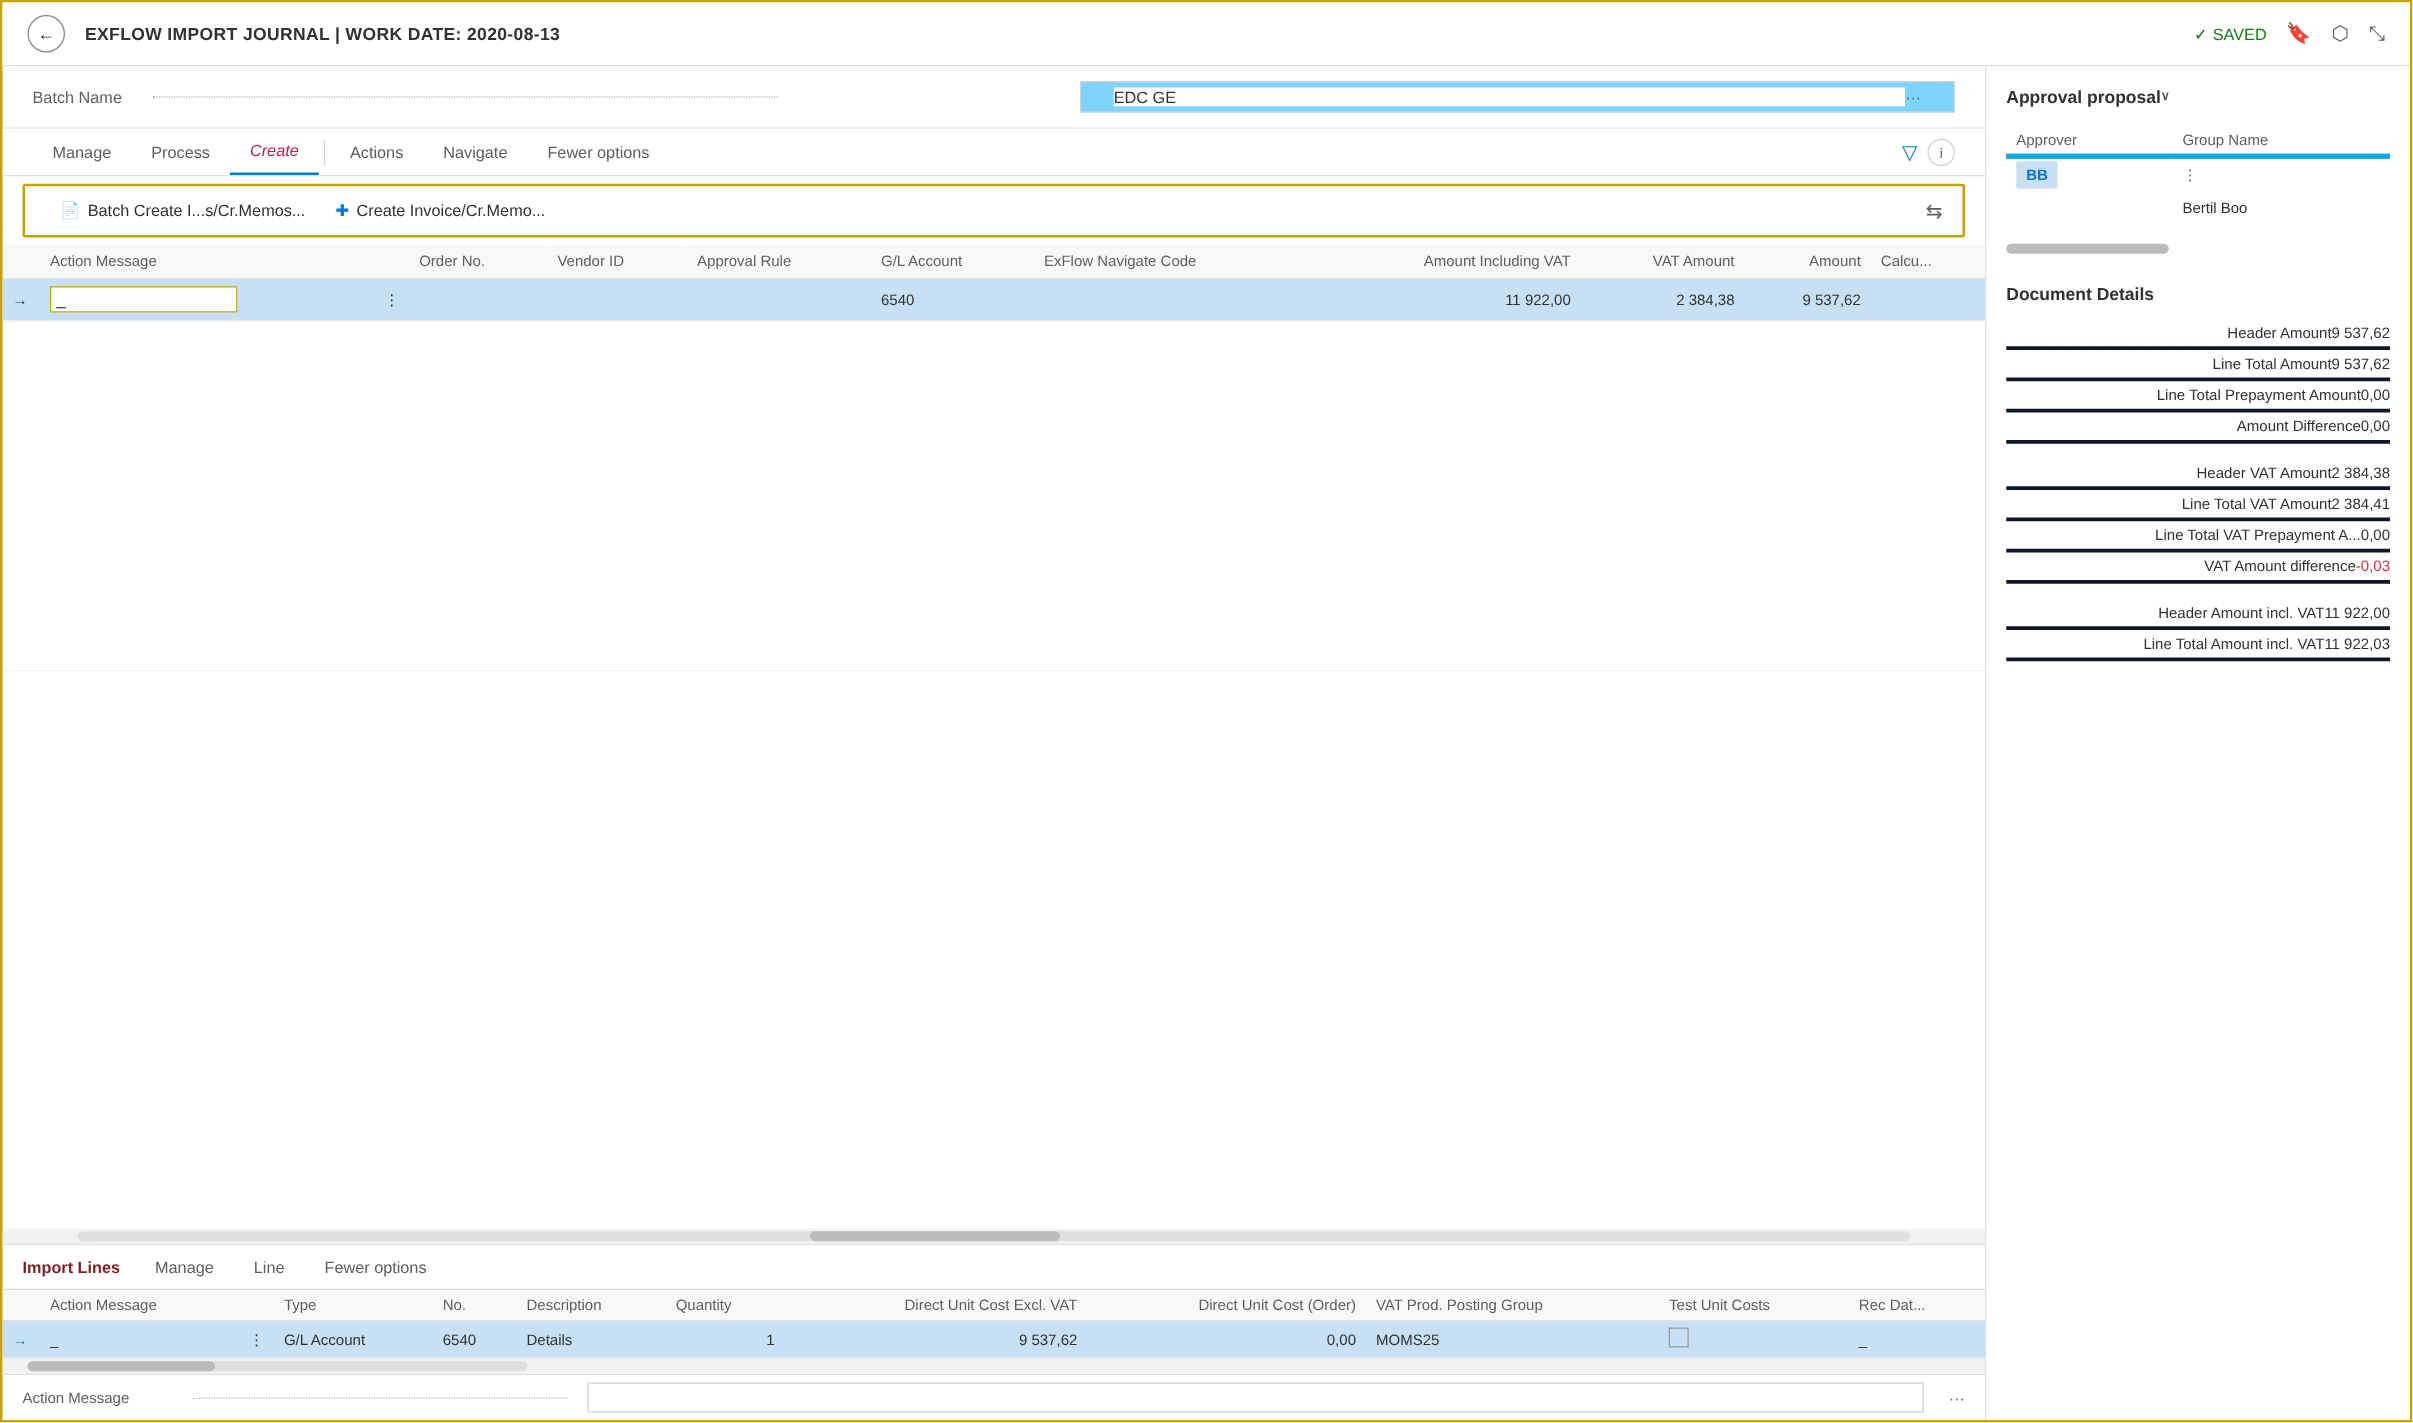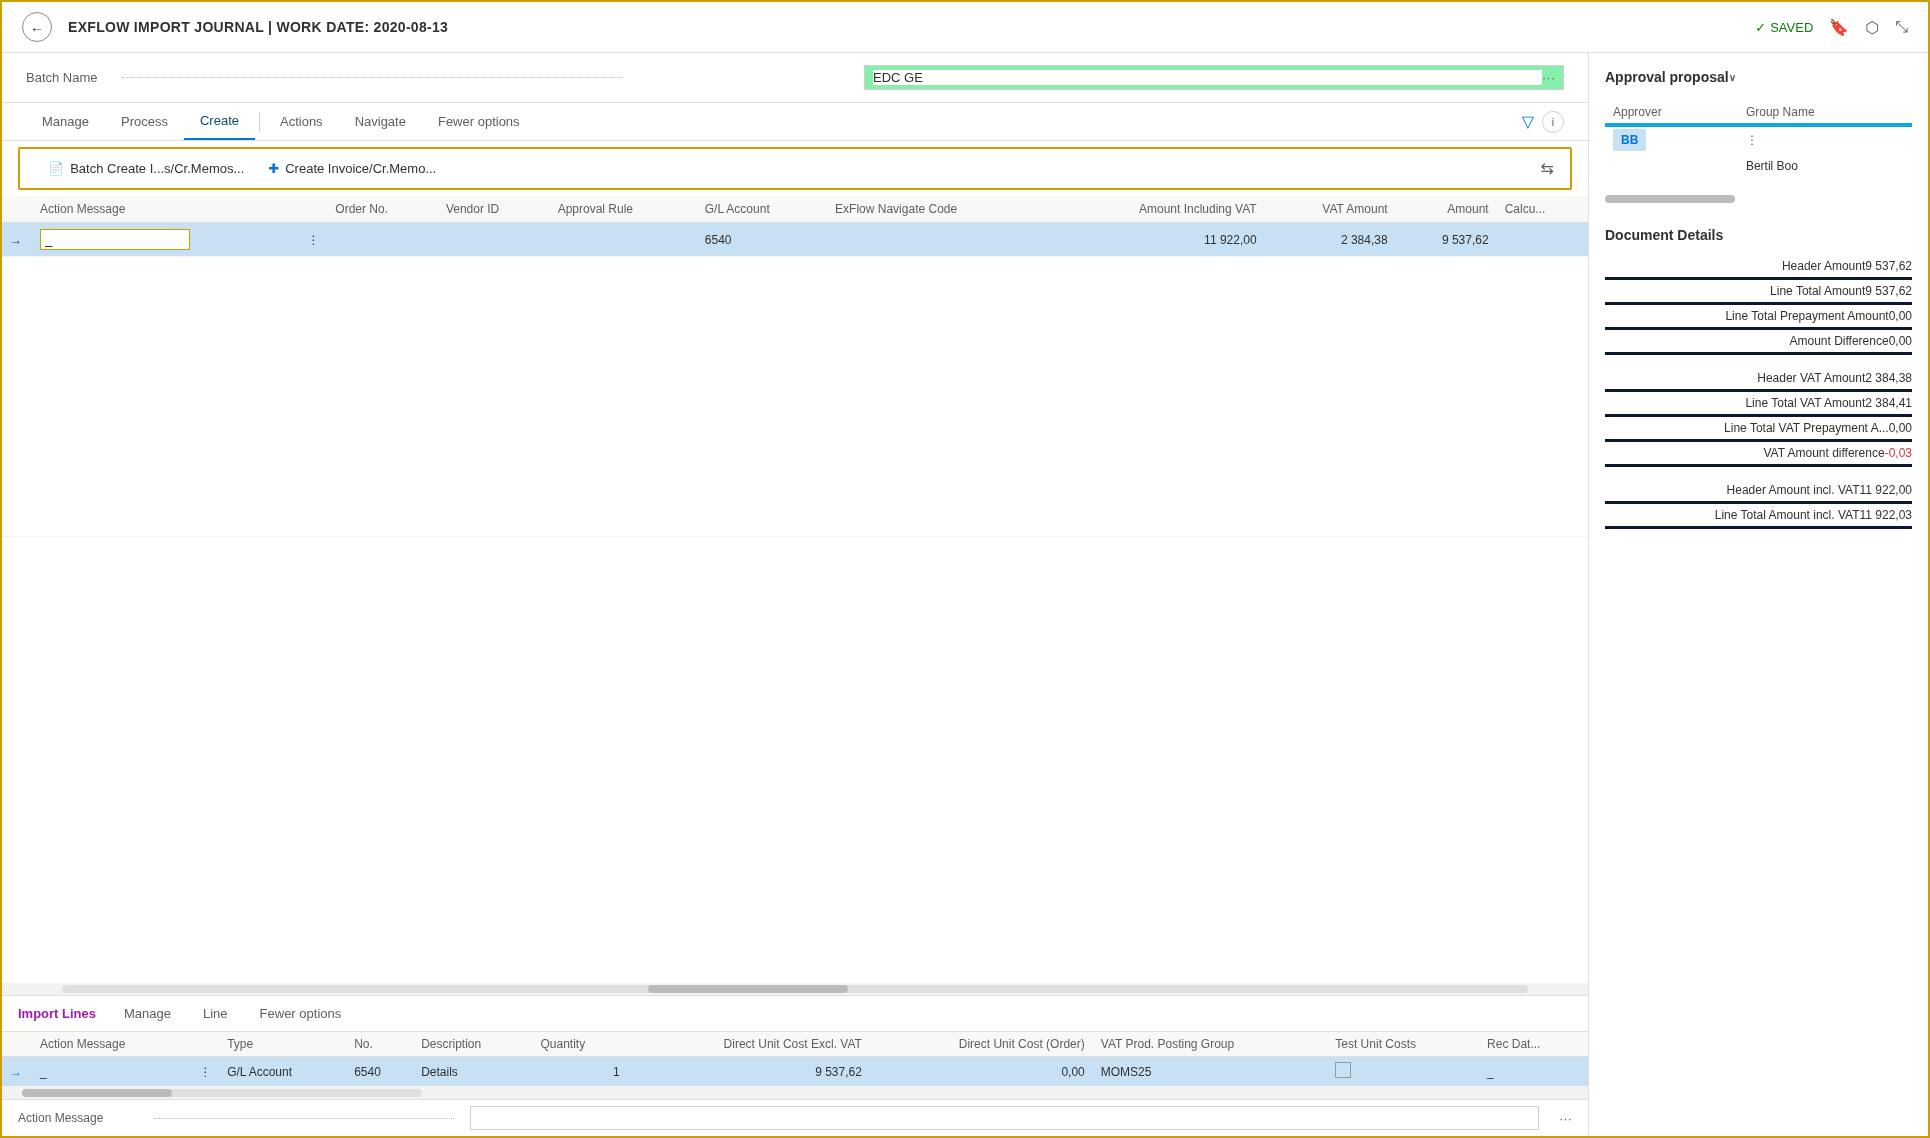--- a/index.html
+++ b/index.html
@@ -18,28 +18,28 @@
     
     .content-area { display: flex; flex: 1; overflow: hidden; }
     
     
     .main-area { flex: 1; display: flex; flex-direction: column; overflow: hidden; padding: 0; }
     
     
     .batch-row { display: flex; align-items: center; padding: 12px 24px; border-bottom: 1px solid #e1dfdd; gap: 16px; }
     .batch-label { color: #605e5c; font-size: 13px; min-width: 80px; }
     .batch-dots { flex: 1; border-bottom: 1px dotted #bbb; height: 1px; max-width: 500px; }
-    .batch-input-wrap { margin-left: auto; display: flex; align-items: center; border: 1px solid #d2d0ce; padding: 4px 8px; min-width: 700px; background: #86efac; }
+    .batch-input-wrap { margin-left: auto; display: flex; align-items: center; border: 1px solid #d2d0ce; padding: 4px 26px; min-width: 700px; background: #7dd3fc; }
     .batch-input { border: none; outline: none; font-size: 13px; flex: 1; color: #323130; }
     .batch-more { color: #605e5c; cursor: pointer; }
 
     
     .tab-bar { display: flex; align-items: center; padding: 0 24px; border-bottom: 1px solid #e1dfdd; background: #fff; position: relative; }
     .tab-item { padding: 10px 16px; font-size: 13px; color: #605e5c; cursor: pointer; white-space: nowrap; }
-    .tab-item.active { color: #0c4a6e; border-bottom: 2px solid #0078d4; }
+    .tab-item.active { color: #be185d; border-bottom: 2px solid #0078d4; font-style: italic; }
     .tab-separator { width: 1px; height: 20px; background: #d2d0ce; margin: 0 4px; }
     .tab-right { margin-left: auto; display: flex; align-items: center; gap: 8px; }
     .filter-icon { color: #0078d4; font-size: 16px; cursor: pointer; }
     .info-icon { width: 22px; height: 22px; border: 1px solid #d2d0ce; border-radius: 50%; display: flex; align-items: center; justify-content: center; font-size: 11px; color: #605e5c; cursor: pointer; }
     .toolbar-btn { display: flex; align-items: center; gap: 6px; padding: 6px 12px; font-size: 13px; color: #323130; cursor: pointer; white-space: nowrap; }
 
     
     .table-area { flex: 1; overflow: hidden; display: flex; flex-direction: column; }
     .main-table { width: 100%; border-collapse: collapse; font-size: 12px; }
     .main-table th { background: #f8f8f7; border-bottom: 1px solid #e1dfdd; padding: 6px 8px; text-align: left; color: #605e5c; font-weight: 400; white-space: nowrap; position: sticky; top: 0; }
@@ -50,21 +50,21 @@
     .action-msg-input { border: 1px solid #c8a000; background: #fff; padding: 2px 4px; width: 150px; outline: none; }
 
     
     .h-scroll-bar { height: 12px; background: #f3f2f1; display: flex; align-items: center; padding: 0 60px; }
     .h-scroll-track { flex: 1; height: 8px; background: #e1dfdd; border-radius: 4px; position: relative; }
     .h-scroll-thumb { width: 200px; height: 8px; background: #bbb; border-radius: 4px; position: absolute; left: 40%; }
 
     
     .import-lines-section { border-top: 1px solid #e1dfdd; display: flex; flex-direction: column; max-height: 220px; }
     .import-lines-header { display: flex; align-items: center; padding: 8px 16px; gap: 24px; border-bottom: 1px solid #e1dfdd; }
-    .import-lines-title { font-weight: 600; font-size: 13px; color: #a21caf; }
+    .import-lines-title { font-weight: 600; font-size: 13px; color: #7f1d1d; }
     .import-lines-tab { font-size: 13px; color: #605e5c; cursor: pointer; padding: 2px 4px; }
     
     .import-lines-table-container { overflow-x: auto; flex: 1; }
     .import-table { width: 100%; border-collapse: collapse; font-size: 12px; }
     .import-table th { background: #f8f8f7; border-bottom: 1px solid #e1dfdd; padding: 5px 8px; text-align: left; color: #605e5c; font-weight: 400; white-space: nowrap; }
     .import-table td { border-bottom: 1px solid #f3f2f1; padding: 5px 8px; }
     .import-table tr.selected { background: #c7e0f4; }
     .import-table tr.selected td { background: #c7e0f4; }
 
     .bottom-h-scroll { height: 12px; background: #f3f2f1; display: flex; align-items: center; padding: 0 20px; }

